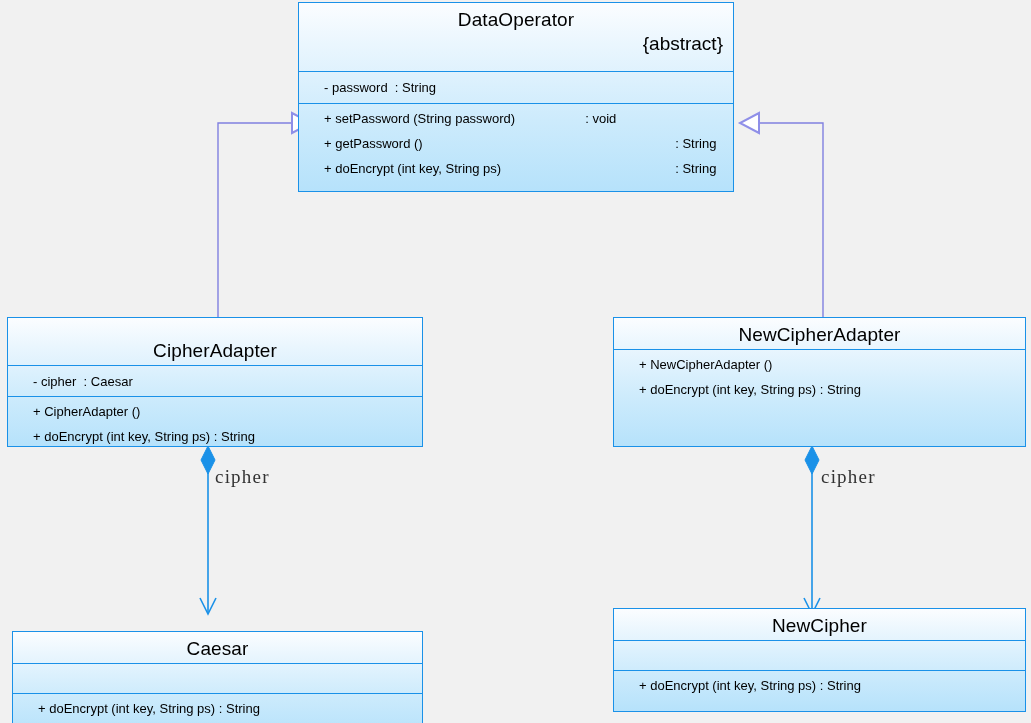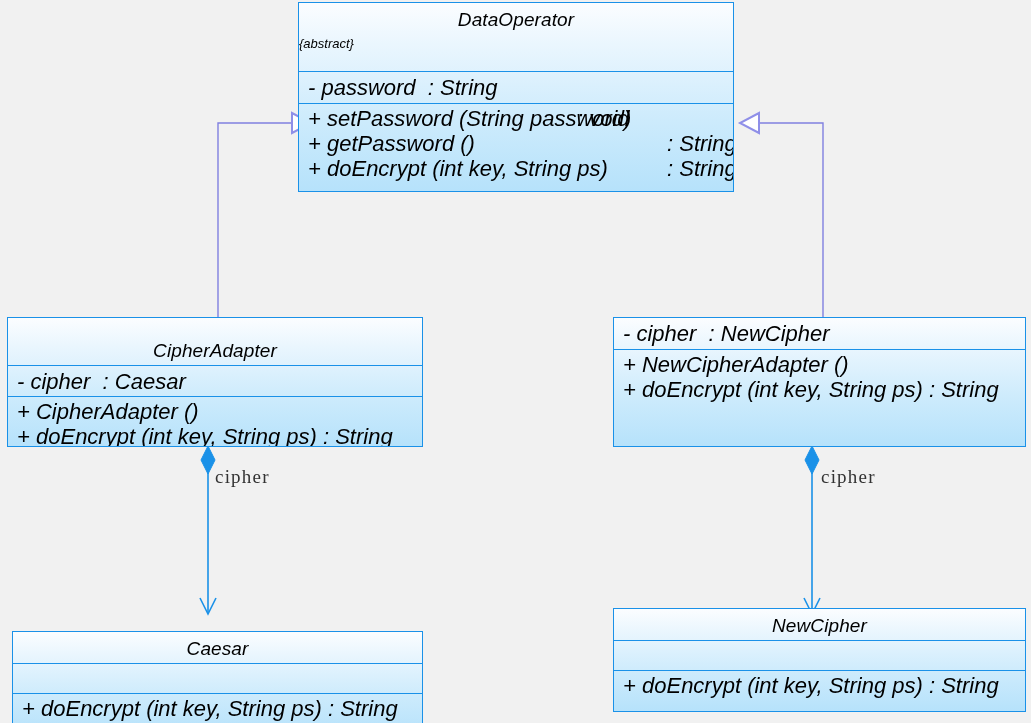--- a/index.html
+++ b/index.html
@@ -12,43 +12,43 @@
   }
   #canvas{position:absolute;left:0;top:0;width:1031px;height:723px;}
 
   .uml-class{
     position:absolute;
     box-sizing:border-box;
     border:1.6px solid #1a91e8;
     background:linear-gradient(to bottom,#fbfdff 0%,#eaf6fe 22%,#cdebfc 62%,#b6e2fb 100%);
     color:#000;
     overflow:hidden;
-    font-style:italic;
   }
   .compartment{box-sizing:border-box;}
   .compartment + .compartment{border-top:1.4px solid #1a91e8;}
 
   .cls-name{
     text-align:center;
     font-size:19px;
     line-height:22px;
     padding-top:6px;
     letter-spacing:.1px;
   }
   .cls-stereo{
-    font-size:13px;
+    text-align:right;
+    font-size:19px;
     line-height:22px;
     padding-right:10px;
     padding-top:2px;
   }
   .member{
-    font-size:22px;
+    font-size:13px;
     line-height:25px;
     white-space:pre;
-    padding-left:9px;
+    padding-left:25px;
   }
   .member .sig{display:inline-block;}
   .member .ret{display:inline-block;}
   .attrs{padding-top:3px;padding-bottom:3px;}
   .ops{padding-top:2px;padding-bottom:3px;}
   .empty-comp{height:30px;}
 
   .edge-label{
     position:absolute;
     font-family:"Liberation Serif", serif;
@@ -108,22 +108,22 @@
   <div class="compartment attrs" style="height:31px;">
     <div class="member"><span>-</span> <span>cipher  : Caesar</span></div>
   </div>
   <div class="compartment ops">
     <div class="member"><span>+</span> <span class="sig">CipherAdapter ()</span><span class="ret"></span></div>
     <div class="member"><span>+</span> <span class="sig">doEncrypt (int key, String ps)</span> <span class="ret">: String</span></div>
   </div>
 </div>
 
 <div class="uml-class" style="left:613px;top:317px;width:413px;height:130px;">
-  <div class="compartment attrs" style="height:31px;">
-    <div class="member"><span>-</span> <span>cipher  : NewCipher</span></div>
+  <div class="compartment" style="height:31px;">
+    <div class="cls-name">NewCipherAdapter</div>
   </div>
   <div class="compartment ops">
     <div class="member"><span>+</span> <span class="sig">NewCipherAdapter ()</span><span class="ret"></span></div>
     <div class="member"><span>+</span> <span class="sig">doEncrypt (int key, String ps)</span> <span class="ret">: String</span></div>
   </div>
 </div>
 
 <div class="uml-class" style="left:12px;top:631px;width:411px;height:104px;">
   <div class="compartment" style="height:31px;">
     <div class="cls-name">Caesar</div>

